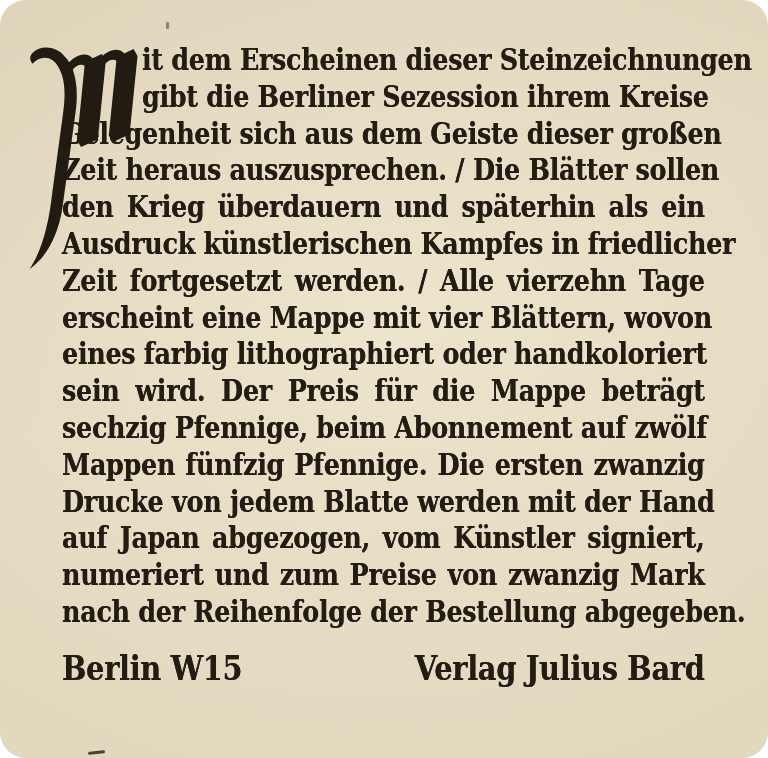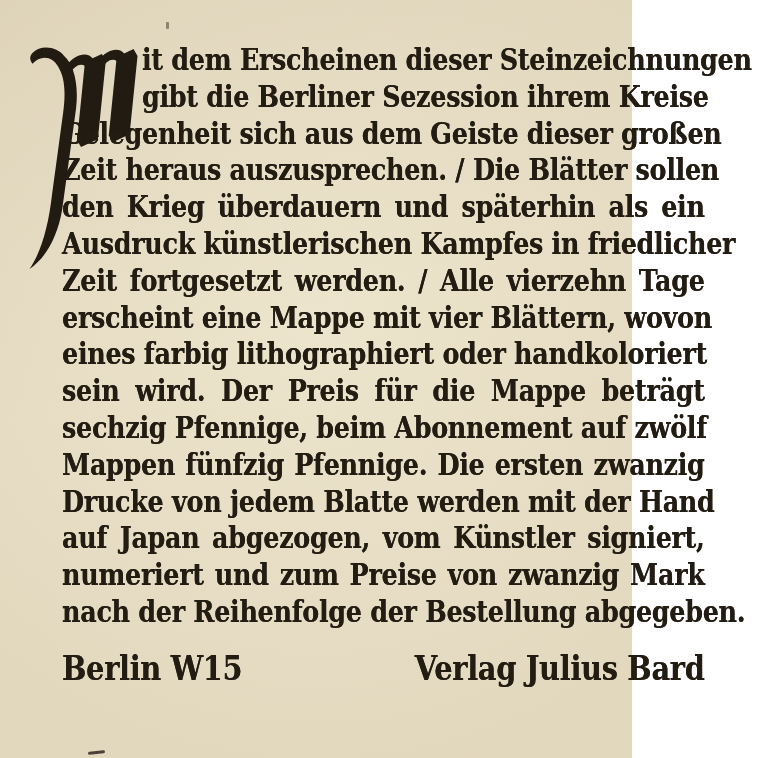--- a/index.html
+++ b/index.html
@@ -7,27 +7,28 @@
     padding: 0;
   }
   body {
     width: 768px;
     height: 758px;
     overflow: hidden;
     font-family: "DejaVu Serif", "Liberation Serif", serif;
   }
   .paper {
     position: relative;
-    width: 632px;
+    width: 768px;
     height: 758px;
     background:
       radial-gradient(ellipse 90% 70% at 50% 42%, rgba(255,255,255,0.10), rgba(60,45,20,0.05) 90%),
       linear-gradient(160deg, rgba(110,90,50,0.04), rgba(0,0,0,0) 45%),
       #ebe1c7;
     color: #221c13;
+    border-radius: 26px;
   }
   .textblock {
     position: absolute;
     left: 62px;
     top: 42px;
     width: 643px;
   }
   .line {
     height: 36.8px;
     line-height: 36.8px;

